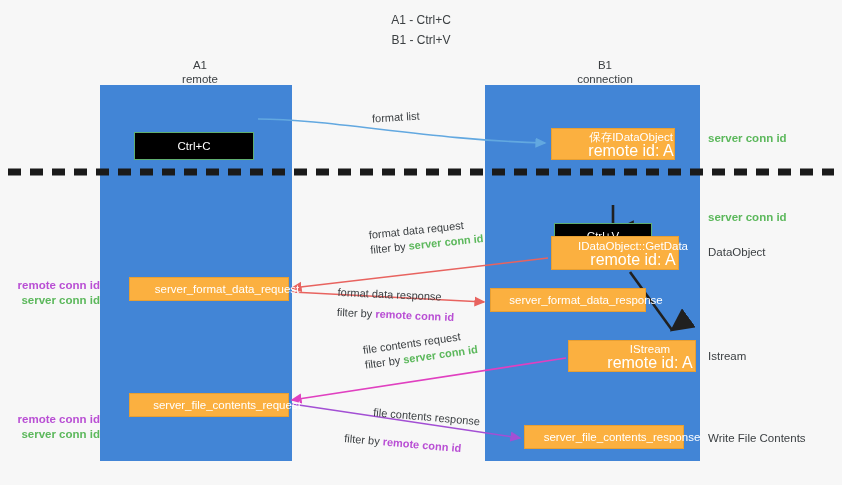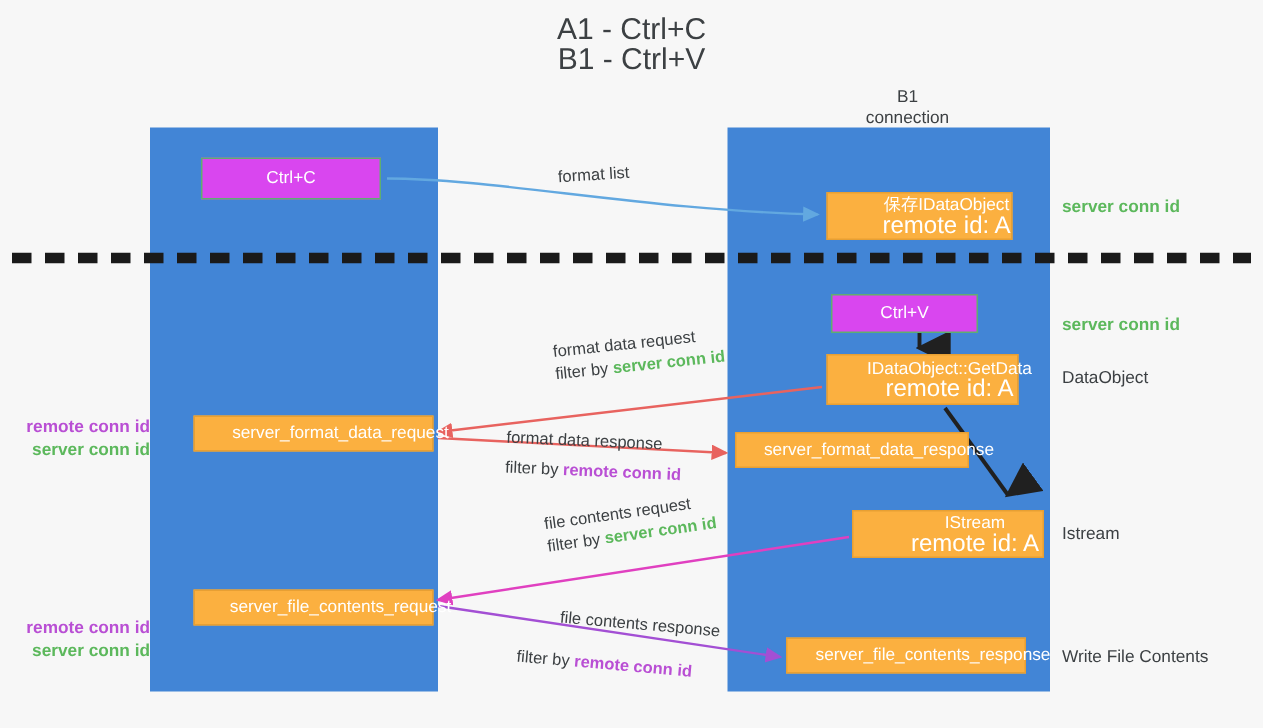--- a/index.html
+++ b/index.html
@@ -11,21 +11,21 @@
     overflow:hidden;
     color:#3c4043;
   }
   #stage{position:absolute;inset:0;}
   .abs{position:absolute;}
 
   
   .title{
     left:0;right:0;top:10px;
     text-align:center;
-    font-size:20px;
+    font-size:12px;
     line-height:20px;
     color:#3c4043;
   }
 
   
   .colhead{
     text-align:center;
     font-size:11.5px;
     line-height:14px;
     color:#3c4043;
@@ -42,21 +42,21 @@
     display:flex;
     flex-direction:column;
     align-items:center;
     justify-content:center;
     text-align:center;
     color:#ffffff;
     font-size:11.5px;
     line-height:14px;
     border:1px solid rgba(0,0,0,.18);
   }
-  .box.green{background:#d946ef;border-color:#5fae70;}
+  .box.green{background:#000000;border-color:#5fae70;margin-top:27px;}
   .box.orange{background:#fbb košt;}
   .box.orange{background:#fbb040;border-color:#e79f33;padding-left:36px;}
   .box .l2{font-size:16px;}
 
   
   .note{
     font-size:11.5px;
     line-height:15px;
     color:#3c4043;
   }
@@ -77,20 +77,24 @@
 </head>
 <body>
 
 <div id="stage">
 
   <div class="abs title">
     <div>A1 - Ctrl+C</div>
     <div>B1 - Ctrl+V</div>
   </div>
 
+  <div class="abs colhead" style="left:130px;top:58px;width:140px;">
+    <div>A1</div>
+    <div>remote</div>
+  </div>
   <div class="abs colhead" style="left:525px;top:58px;width:160px;">
     <div>B1</div>
     <div>connection</div>
   </div>
 
   <div class="abs lane" style="left:100px;top:85px;width:192px;height:376px;"></div>
   <div class="abs lane" style="left:485px;top:85px;width:215px;height:376px;"></div>
 
   <svg id="wires">
     <defs>

